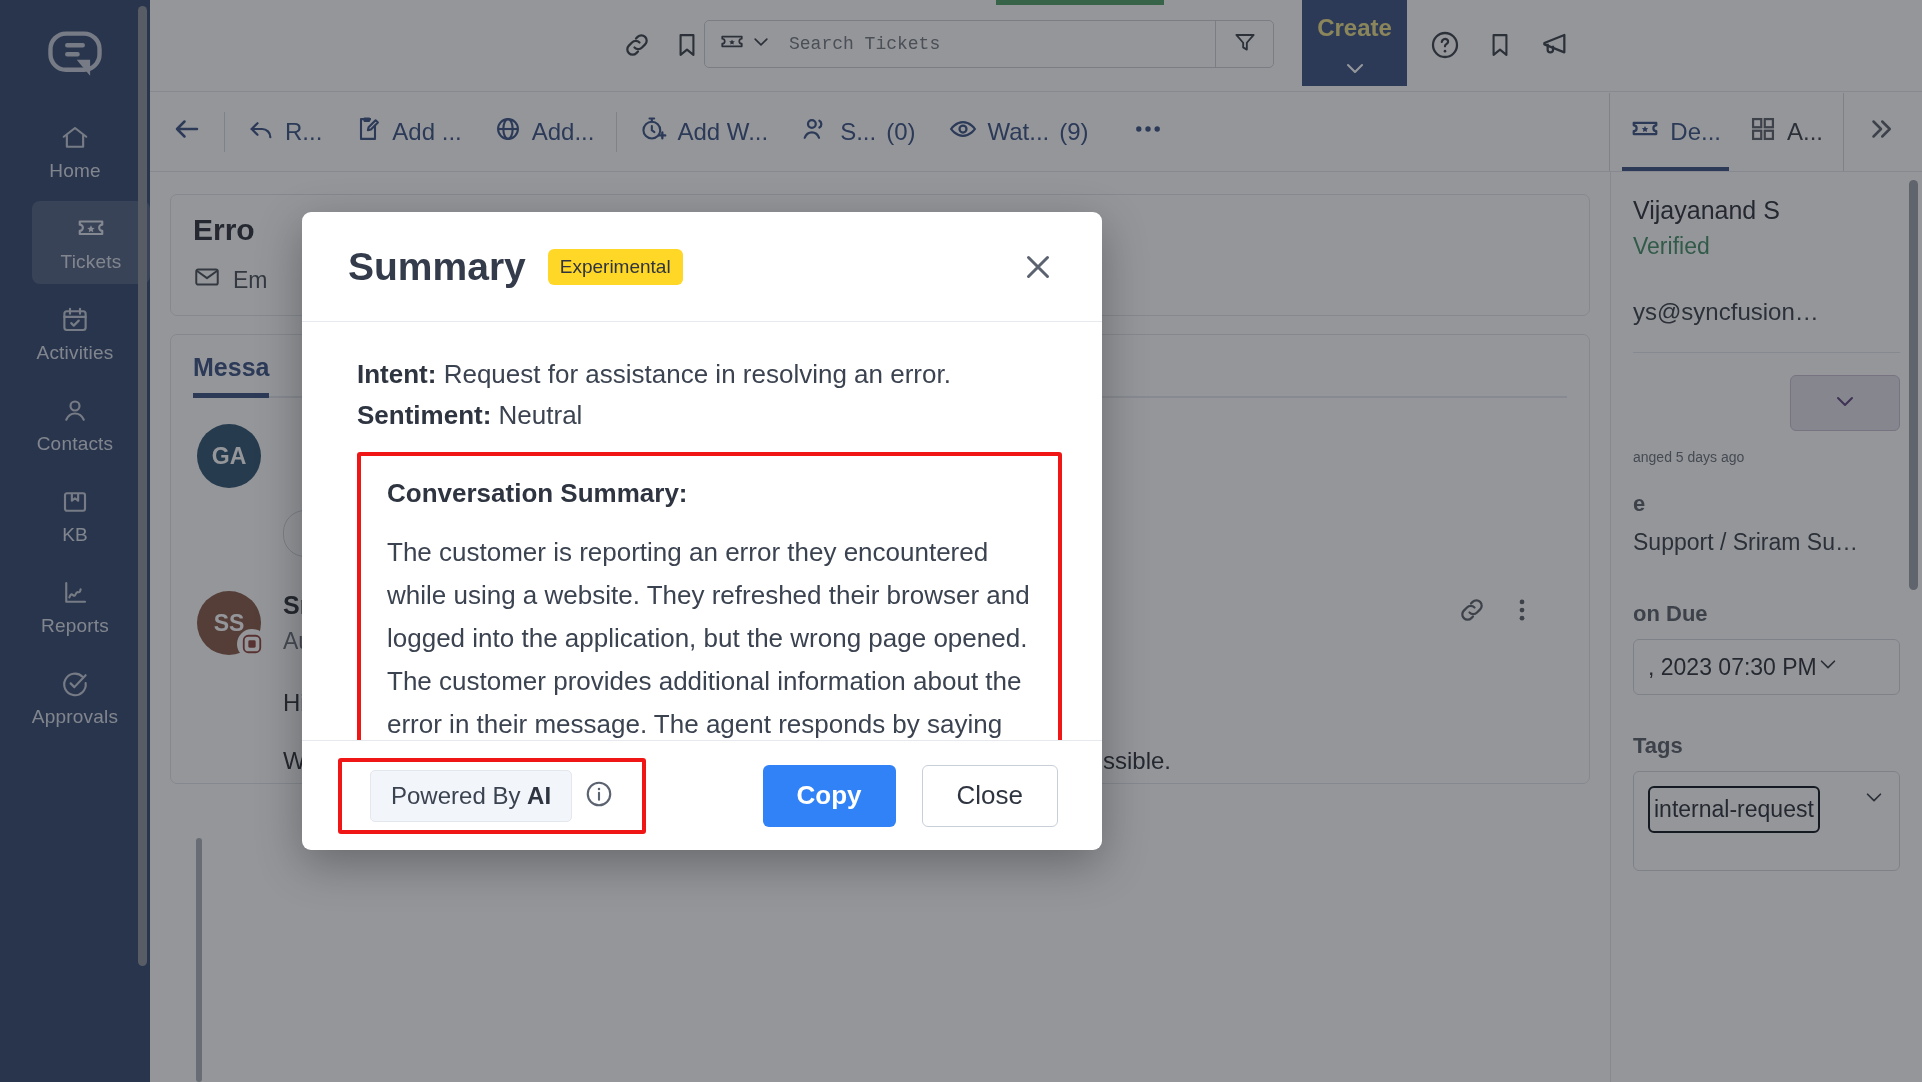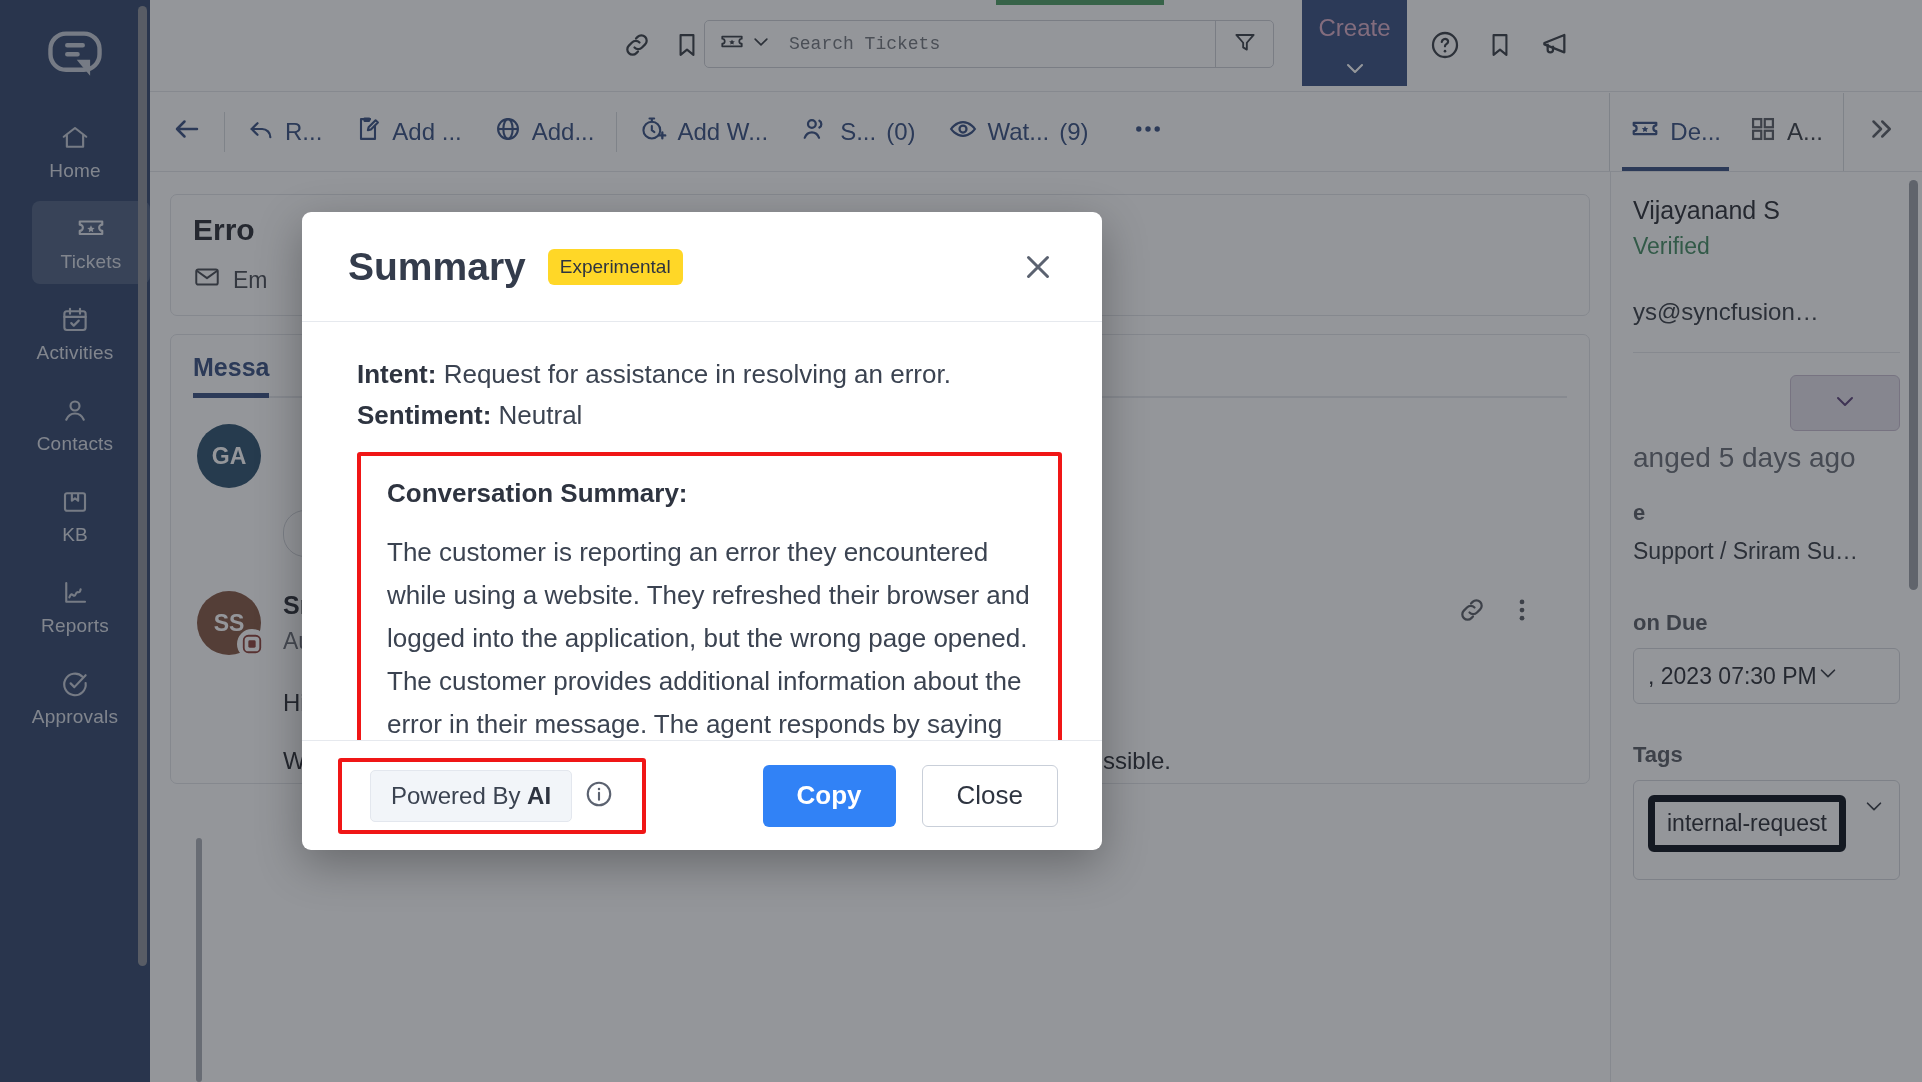--- a/index.html
+++ b/index.html
@@ -89,21 +89,21 @@
   #search-filter {
     width: 58px; height: 46px; border-left: 1px solid #ccd1da;
     display: flex; align-items: center; justify-content: center; cursor: pointer;
   }
   #create-btn {
     position: absolute; left: 1152px; top: 0;
     width: 105px; height: 86px; background: #2a56ad;
     display: flex; flex-direction: column; align-items: center;
     justify-content: center; gap: 14px; cursor: pointer;
   }
-  #create-btn .ctxt { color: #f9a8d4; font-size: 24px; font-weight: normal; margin-top: 12px; }
+  #create-btn .ctxt { color: #fde047; font-size: 24px; font-weight: bold; margin-top: 12px; }
 
   
   #toolbar {
     position: absolute; left: 150px; top: 92px;
     width: 1772px; height: 80px;
     background: #ffffff; border-bottom: 1px solid #e3e6ec;
     display: flex; align-items: center;
   }
   .tb-btn {
     display: flex; align-items: center; gap: 10px;
@@ -185,25 +185,25 @@
   .rp-name { font-size: 25px; color: #2e3440; font-weight: normal; }
   .rp-verified { font-size: 23px; color: #1f9d55; margin-top: 8px; }
   .rp-email { font-size: 24px; color: #3b4351; margin-top: 38px; }
   .rp-divider { height: 1px; background: #e3e6ec; margin: 26px 0 22px; }
   .rp-label { font-size: 22px; color: #5b6270; font-weight: bold; margin-bottom: 12px; }
   .rp-select {
     border: 1px solid #d3d8e0; border-radius: 6px;
     height: 56px; display: flex; align-items: center; 
     padding: 0 14px; font-size: 23px; color: #2e3440; cursor: pointer;
   }
-  .rp-meta { font-size: 28px; color: #6a7280; margin-top: 11px; }
+  .rp-meta { font-size: 14px; color: #6a7280; margin-top: 18px; }
   .rp-value { font-size: 23px; color: #3b4351; margin-top: 6px; }
   .tag-chip {
-    border: 7px solid #0f172a; border-radius: 6px;
-    padding: 8px 12px; font-size: 23px; color: #2e3440;
+    border: 2px solid #0f172a; border-radius: 6px;
+    padding: 8px 4px; font-size: 23px; color: #2e3440;
     display: inline-block;
   }
   .tags-box {
     border: 1px solid #d3d8e0; border-radius: 6px;
     padding: 14px; display: flex; align-items: flex-start;
     justify-content: space-between; min-height: 100px;
   }
   #rp-scroll {
     position: absolute; right: 4px; top: 8px;
     width: 9px; height: 410px; background: #9aa2b0; border-radius: 6px;

